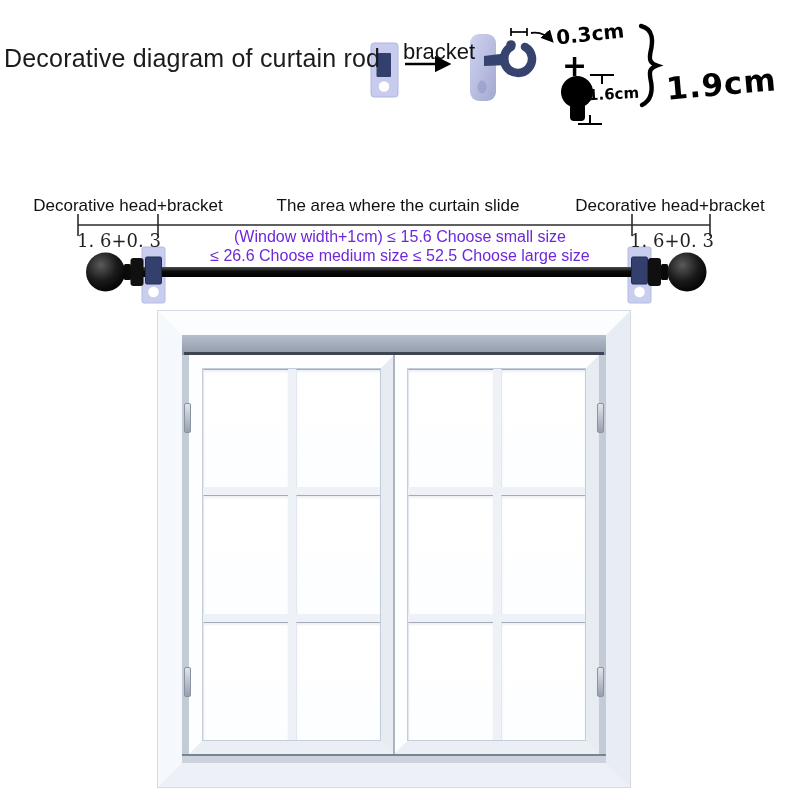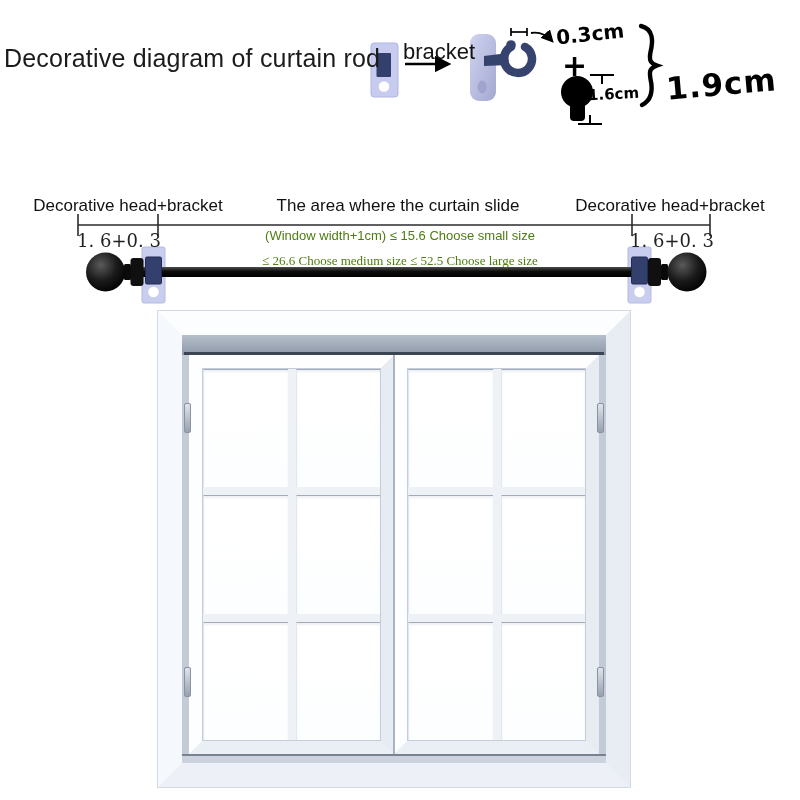--- a/index.html
+++ b/index.html
@@ -9,23 +9,23 @@
   .ctr{transform:translateX(-50%);white-space:nowrap;}
   #title{left:4px;top:44px;font-size:25px;letter-spacing:.2px;color:#1b1b1b;}
   #bracket-label{left:403px;top:39px;font-size:22px;}
   .hand{font-weight:700;color:#000;font-family:"DejaVu Sans",sans-serif;}
   #gap-val{left:556px;top:22px;font-size:20px;transform:rotate(-6deg);}
   #plus-sign{left:562px;top:48px;font-size:30px;}
   #ball-val{left:588px;top:85px;font-size:15px;transform:rotate(-3deg);}
   #total-val{left:666px;top:66px;font-size:31px;transform:rotate(-5deg);letter-spacing:1px;}
   .dim-label{top:196px;font-size:17px;color:#111;}
   .dim-value{top:230px;font-size:18px;font-family:"DejaVu Serif","Liberation Serif",serif;color:#222;}
-  .guide{left:400px;font-size:13px;color:#4d7c0f;}
+  .guide{left:400px;font-size:16px;color:#6d28d9;}
   #guide1{top:228px;}
-  #guide2{top:253px;font-family:Liberation Serif, serif;}
+  #guide2{top:247px;}
   svg.layer{position:absolute;left:0;top:0;}
 
   
   #window{left:158px;top:311px;width:472px;height:476px;box-sizing:border-box;
           border:24px solid;border-color:#fcfdff #e8edf4 #edf1f7 #f5f8fc;
           outline:1px solid #d3dae5;background:#fff;}
   #track-top{position:absolute;top:0;left:0;right:0;height:20px;
              background:linear-gradient(180deg,#b6bfcb,#8e98a8);}
   #track-top::after{content:'';position:absolute;bottom:0;left:2px;right:2px;height:3px;background:#3d4451;}
   .track-side{position:absolute;top:20px;bottom:9px;width:7px;background:#c3cbd7;}

